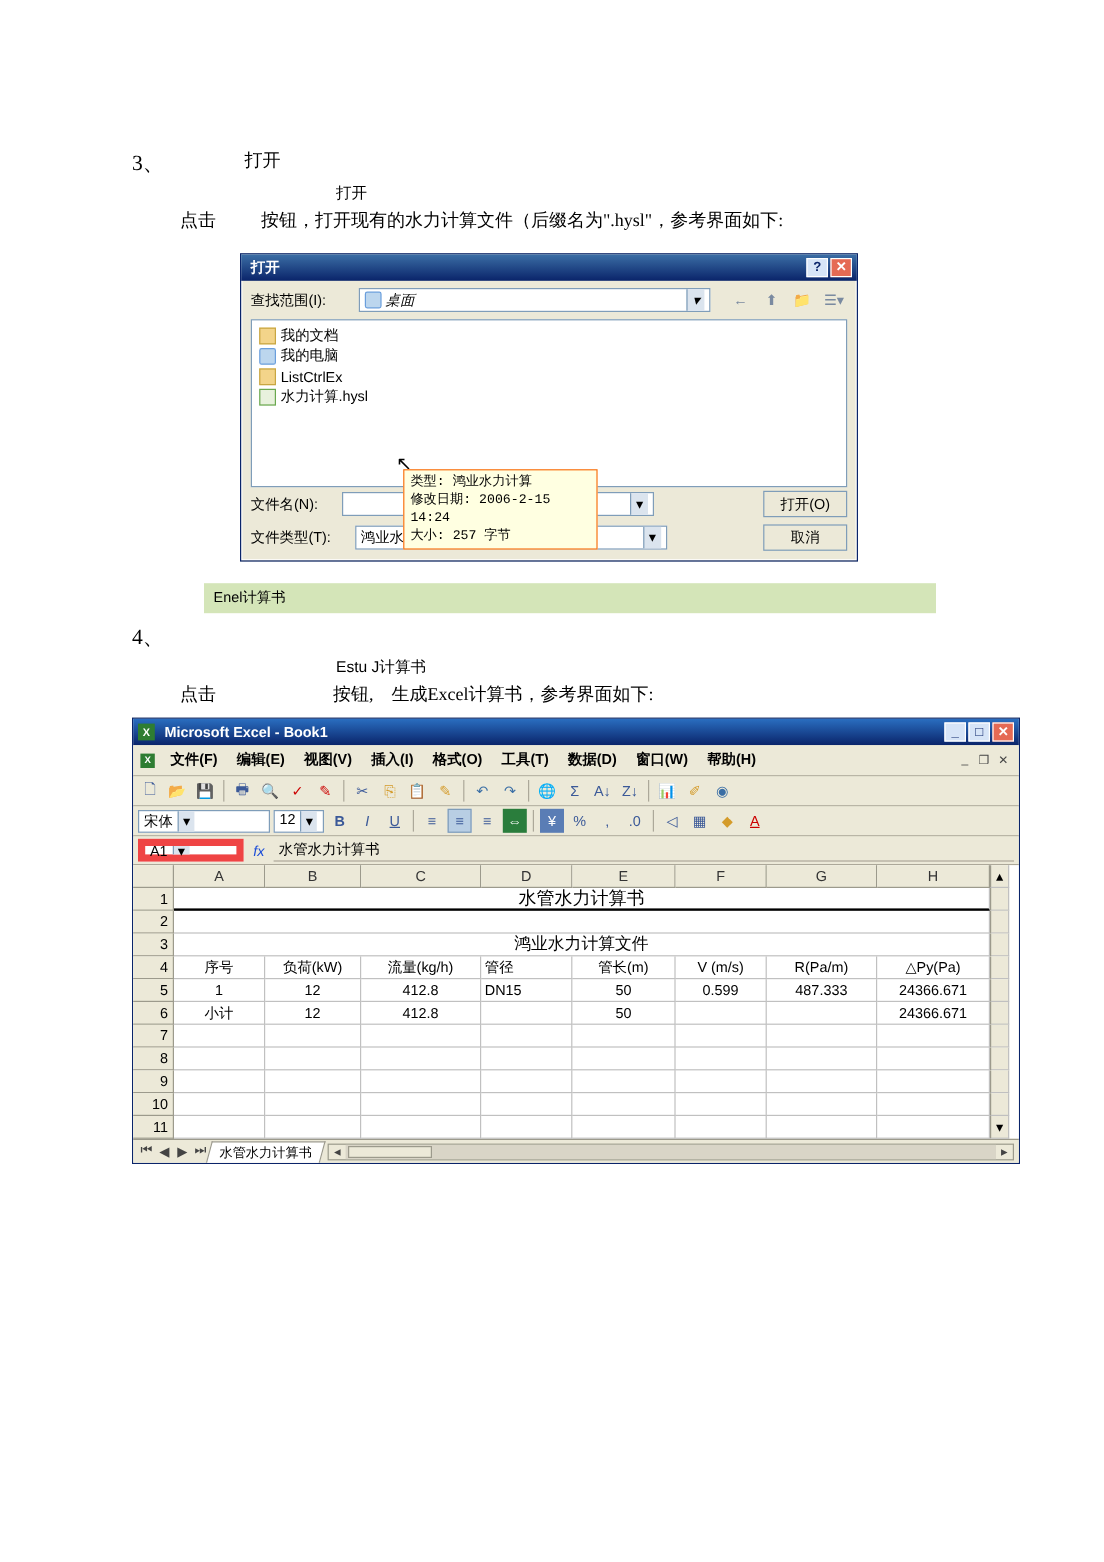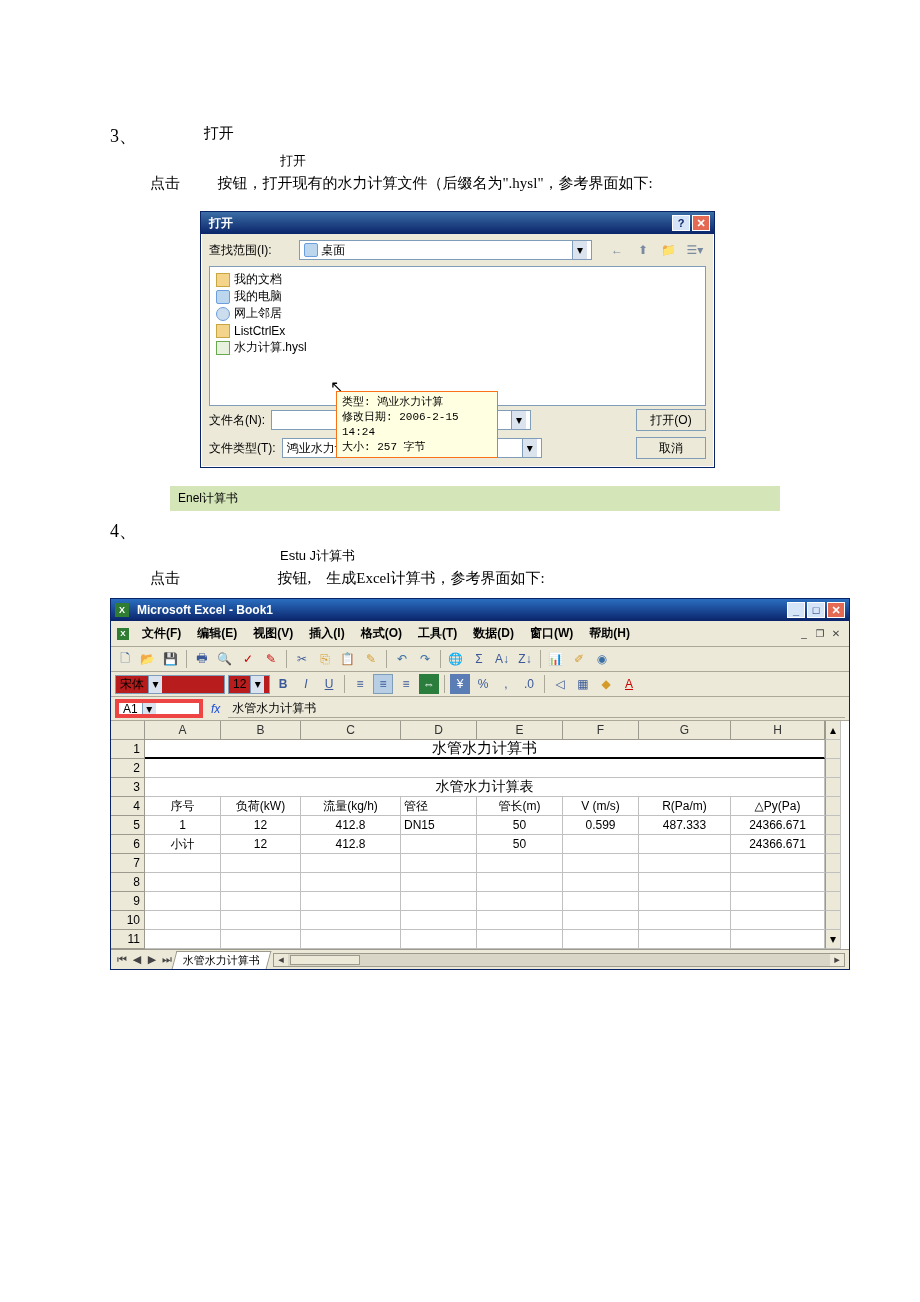--- a/index.html
+++ b/index.html
@@ -18,57 +18,57 @@
   .titlebar .caption { flex: 1; padding-left: 4px; }
   .titlebar .tbtns { display: flex; gap: 2px; }
   .tbtn { width: 18px; height: 16px; border: 1px solid #fff; background: #d6e4f7; color: #0a246a; display: flex; align-items: center; justify-content: center; font-size: 11px; line-height: 1; }
   .tbtn.red { background: #e56a54; color: #fff; font-weight: bold; }
 
   
   .opendlg { width: 515px; margin: 18px 0 18px 90px; }
   .dlgrow { display: flex; align-items: center; padding: 6px 8px; gap: 8px; }
   .dlgrow label { width: 82px; white-space: nowrap; }
   .combo { border: 1px solid #7f9db9; background: #fff; height: 20px; display: flex; align-items: center; padding: 0 4px; font-size: 12px; }
-  .combo.flex { flex: 1; }
+  .combo.flex { flex: 1; font-style: italic; }
   .combo .arrow { margin-left: auto; width: 15px; height: 100%; background: #dbe4ee; border-left: 1px solid #7f9db9; display: flex; align-items: center; justify-content: center; }
   .navbtns { display: flex; gap: 4px; margin-left: 6px; }
   .navbtn { width: 22px; height: 20px; display: flex; align-items: center; justify-content: center; color: #7a8aa0; }
   .filelist { margin: 0 8px; border: 1px solid #7f9db9; background: #fff; height: 140px; padding: 4px 6px; position: relative; }
   .fitem { display: flex; align-items: center; gap: 4px; height: 17px; }
   .fico { width: 14px; height: 14px; display: inline-block; }
   .fico.folder { background: #f3d48a; border: 1px solid #c8a642; }
   .fico.drive { background: #bcd6ee; border: 1px solid #6a9edc; border-radius: 2px; }
   .fico.net { background: #cde; border: 1px solid #6a9edc; border-radius: 50%; }
   .fico.file { background: #e8f1dd; border: 1px solid #6aa84f; }
   .tooltip { position: absolute; left: 126px; top: 124px; width: 162px; background: #ffffe1; border: 1px solid #f97316; padding: 3px 5px; font-size: 11px; line-height: 1.35; font-family: Liberation Mono, monospace; }
   .cursor { position: absolute; left: 120px; top: 110px; font-size: 16px; color: #000; pointer-events: none; }
   .sidebtn { width: 70px; height: 22px; background: #ece9d8; border: 1px solid #7f9db9; font-size: 12px; font-family: "SimSun", sans-serif; }
-  .inputrow { display: flex; align-items: center; padding: 3px 8px; gap: 6px; }
+  .inputrow { display: flex; align-items: center; padding: 3px 8px; gap: 20px; }
   .inputrow .combo { width: 260px; }
 
   
   .greenbar { background: #d4e5b8; font-family: Arial, sans-serif; font-size: 12px; padding: 4px 8px; margin: 16px 0 8px 60px; width: 610px; }
 
   
   .excel { width: 740px; margin: 10px 0 0 0; font-family: "SimSun", Tahoma, sans-serif; font-size: 12px; }
   .excel .titlebar { background: linear-gradient(#2a6ec0,#0a246a); }
   .xlicon { width: 14px; height: 14px; background: #2e7d32; color: #fff; display: flex; align-items: center; justify-content: center; font-size: 9px; font-weight: bold; margin-right: 4px; }
   .menubar { background: #ece9d8; border-bottom: 1px solid #aca899; padding: 2px 6px; display: flex; align-items: center; gap: 2px; }
   .menubar .mi { padding: 2px 7px; font-weight: bold; }
   .menubar .mdi { margin-left: auto; display: flex; gap: 2px; }
   .menubar .mdi span { width: 14px; height: 13px; display: inline-flex; align-items: center; justify-content: center; font-size: 10px; color: #444; }
   .toolbar { background: #ece9d8; border-bottom: 1px solid #aca899; padding: 2px 4px; display: flex; align-items: center; gap: 3px; overflow: hidden; }
   .tb { width: 20px; height: 20px; display: flex; align-items: center; justify-content: center; font-size: 12px; color: #3b5998; }
   .tb.sep { width: 1px; background: #aca899; height: 18px; margin: 0 2px; }
   .fontrow { background: #ece9d8; border-bottom: 1px solid #aca899; padding: 2px 4px; display: flex; align-items: center; gap: 3px; }
-  .fsel { border: 1px solid #7f9db9; background: #b91c1c; height: 19px; display: flex; align-items: center; padding: 0 4px; }
+  .fsel { border: 1px solid #7f9db9; background: #ffffff; height: 19px; display: flex; align-items: flex-start; padding: 0 4px; }
   .fsel .arrow, .namebox .arrow { width: 14px; background: #dbe4ee; border-left: 1px solid #7f9db9; height: 100%; display: flex; align-items: center; justify-content: center; margin-left: 4px; }
   .b { font-weight: bold; } .i { font-style: italic; } .u { text-decoration: underline; }
   .formulabar { background: #ece9d8; border-bottom: 1px solid #aca899; padding: 2px 4px; display: flex; align-items: center; gap: 4px; }
-  .namebox { border: 4px solid #ef4444; background: #fff; width: 88px; height: 19px; display: flex; align-items: center; padding: 0 4px; }
+  .namebox { border: 6px solid #ef4444; background: #fff; width: 88px; height: 19px; display: flex; align-items: center; padding: 0 4px; }
   .fx { font-style: italic; color: #1d4ed8; padding: 0 4px; }
   .fedit { flex: 1; border-bottom: 1px solid #aca899; height: 18px; display: flex; align-items: center; padding: 0 4px; }
 
   .grid { background: #fff; display: grid; grid-template-columns: 34px 76px 80px 100px 76px 86px 76px 92px 94px 16px; font-size: 12px; }
   .grid > div { border-right: 1px solid #c0c0c0; border-bottom: 1px solid #c0c0c0; height: 19px; display: flex; align-items: center; justify-content: center; overflow: hidden; white-space: nowrap; }
   .grid .hdr { background: #ece9d8; color: #333; border-right: 1px solid #9c9a8c; border-bottom: 1px solid #9c9a8c; }
   .grid .rowhdr { background: #ece9d8; justify-content: flex-end; padding-right: 4px; border-right: 1px solid #9c9a8c; border-bottom: 1px solid #9c9a8c; }
   .grid .title1 { font-size: 15px; border-bottom: 2px solid #000; }
   .grid .scrollcol { background: #ece9d8; border-left: 1px solid #9c9a8c; }
   .grid .left { justify-content: flex-start; padding-left: 3px; }
@@ -126,24 +126,20 @@
       </div>
     </div>
     <div class="filelist">
       <div class="fitem">
           <span class="fico folder"></span>
           <span>我的文档</span>
         </div>
       <div class="fitem">
           <span class="fico drive"></span>
           <span>我的电脑</span>
-        </div>
-      <div class="fitem">
-          <span class="fico net"></span>
-          <span>网上邻居</span>
         </div>
       <div class="fitem">
           <span class="fico folder"></span>
           <span>ListCtrlEx</span>
         </div>
       <div class="fitem">
           <span class="fico file"></span>
           <span>水力计算.hysl</span>
         </div>
       <div class="cursor">↖</div>
@@ -297,21 +293,21 @@
 
       <div class="rowhdr">1</div>
       <div class="title1" style="grid-column: span 8; justify-content:center; font-family:'SimSun';">水管水力计算书</div>
       <div class="scrollcol"></div>
 
       <div class="rowhdr">2</div>
       <div style="grid-column: span 8;"></div>
       <div class="scrollcol"></div>
 
       <div class="rowhdr">3</div>
-      <div style="grid-column: span 8; font-size:14px;">水管水力计算表</div>
+      <div style="grid-column: span 8; font-size:14px;">鸿业水力计算文件</div>
       <div class="scrollcol"></div>
 
       <div class="rowhdr">4</div>
       <div>序号</div>
       <div>负荷(kW)</div>
       <div>流量(kg/h)</div>
       <div class="left">管径</div>
       <div>管长(m)</div>
       <div>V (m/s)</div>
       <div>R(Pa/m)</div>

